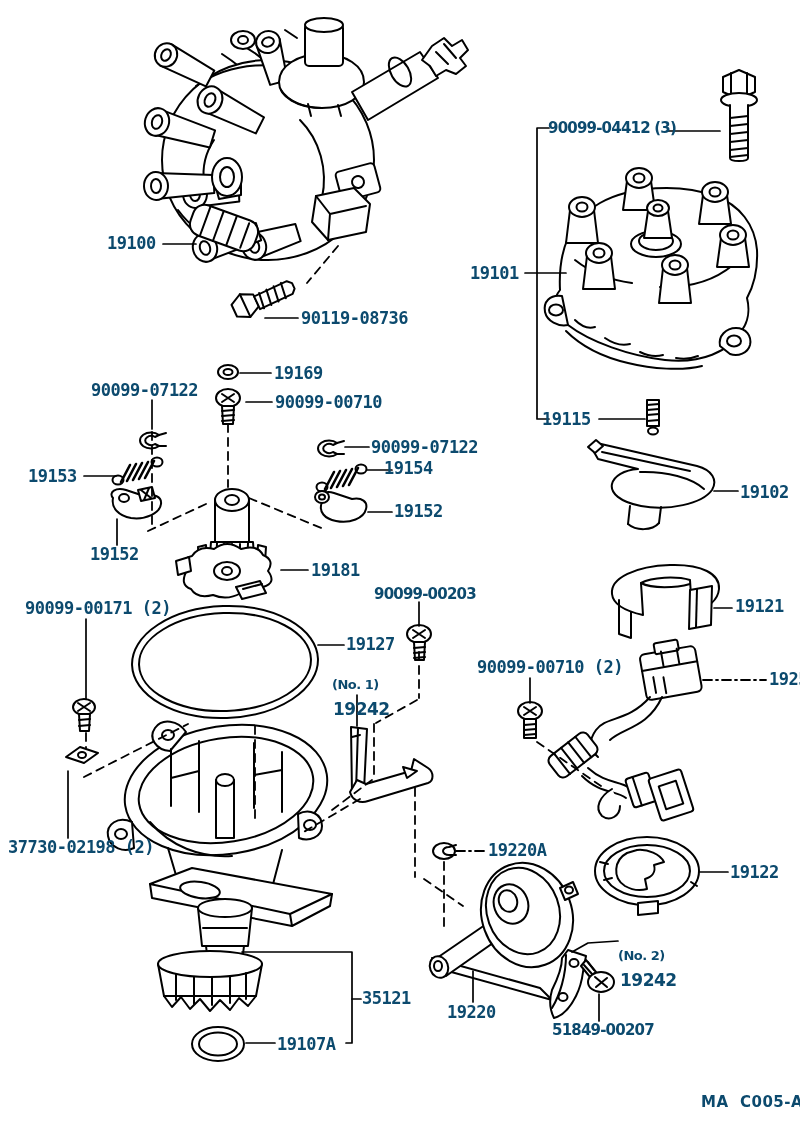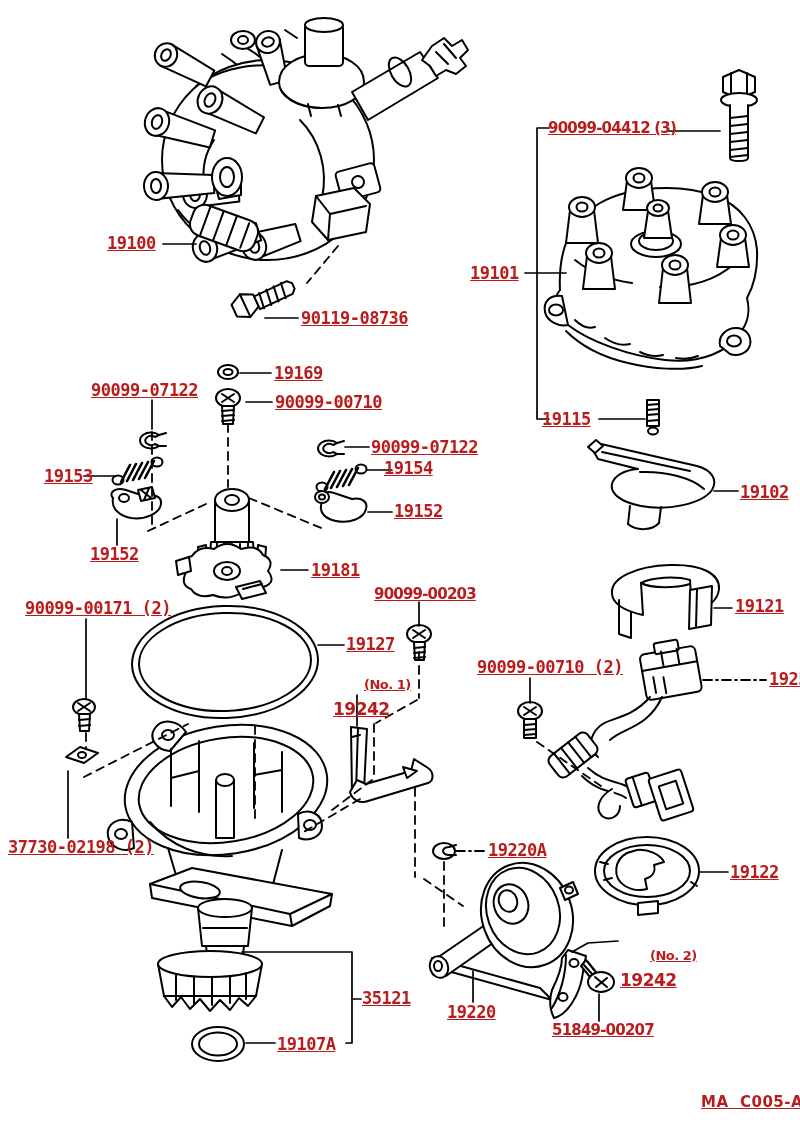--- a/index.html
+++ b/index.html
@@ -5,25 +5,25 @@
   html,body{margin:0;padding:0;background:#fff;}
   #page{position:relative;width:800px;height:1142px;background:#fff;overflow:hidden;
         font-family:"DejaVu Sans Mono",monospace;}
   #art{position:absolute;left:0;top:0;}
   #art *{stroke:#000;stroke-width:2;fill:none;stroke-linecap:round;stroke-linejoin:round;}
   #art .wf{fill:#fff;}
   #art .dash{stroke-dasharray:8 6;stroke-width:1.8;}
   #art .ddot{stroke-dasharray:9 4 2 4;stroke-width:1.8;}
   #art .thin{stroke-width:1.7;}
   #art .hatch{stroke-width:2.6;}
-  .lbl{position:absolute;font:bold 17px "DejaVu Sans Mono",monospace;color:#b91c1c;
-       white-space:pre;letter-spacing:-0.5px;line-height:1.15;text-decoration:underline;}
+  .lbl{position:absolute;font:bold 17px "DejaVu Sans Mono",monospace;color:#0c4a6e;
+       white-space:pre;letter-spacing:-0.5px;line-height:1.15;}
   .cond{font:bold 15px "DejaVu Sans",sans-serif;letter-spacing:-0.8px;}
   .sans{font:bold 17px "DejaVu Sans",sans-serif;letter-spacing:-0.5px;margin-top:42px;}
-  .sub{font:bold 13px "DejaVu Sans",sans-serif;letter-spacing:-0.5px;margin-left:32px;}
+  .sub{font:bold 13px "DejaVu Sans",sans-serif;letter-spacing:-0.5px;}
   .footer{font:bold 15px "DejaVu Sans",sans-serif;letter-spacing:0.5px;}
 </style>
 </head>
 <body>
 
 <div id="page">
 
 <svg id="art" width="800" height="1142" viewBox="0 0 800 1142">
 
   <g>
@@ -451,21 +451,21 @@
 <div class="lbl" style="left:107px;top:234px">19100</div>
 <div class="lbl" style="left:301px;top:309px">90119-08736</div>
 <div class="lbl cond" style="left:548px;top:119px">90099-04412 (3)</div>
 <div class="lbl" style="left:470px;top:264px">19101</div>
 <div class="lbl" style="left:542px;top:410px">19115</div>
 <div class="lbl" style="left:274px;top:364px">19169</div>
 <div class="lbl" style="left:91px;top:381px">90099-07122</div>
 <div class="lbl" style="left:275px;top:393px">90099-00710</div>
 <div class="lbl" style="left:371px;top:438px">90099-07122</div>
 <div class="lbl" style="left:384px;top:459px">19154</div>
-<div class="lbl" style="left:44px;top:467px">19153</div>
+<div class="lbl" style="left:28px;top:467px">19153</div>
 <div class="lbl" style="left:90px;top:545px">19152</div>
 <div class="lbl" style="left:394px;top:502px">19152</div>
 <div class="lbl" style="left:311px;top:561px">19181</div>
 <div class="lbl" style="left:25px;top:599px">90099-00171 (2)</div>
 <div class="lbl" style="left:346px;top:635px">19127</div>
 <div class="lbl" style="left:740px;top:483px">19102</div>
 <div class="lbl" style="left:735px;top:597px">19121</div>
 <div class="lbl" style="left:477px;top:658px">90099-00710 (2)</div>
 <div class="lbl" style="left:769px;top:670px">19250</div>
 <div class="lbl cond" style="left:374px;top:585px">90099-00203</div>

